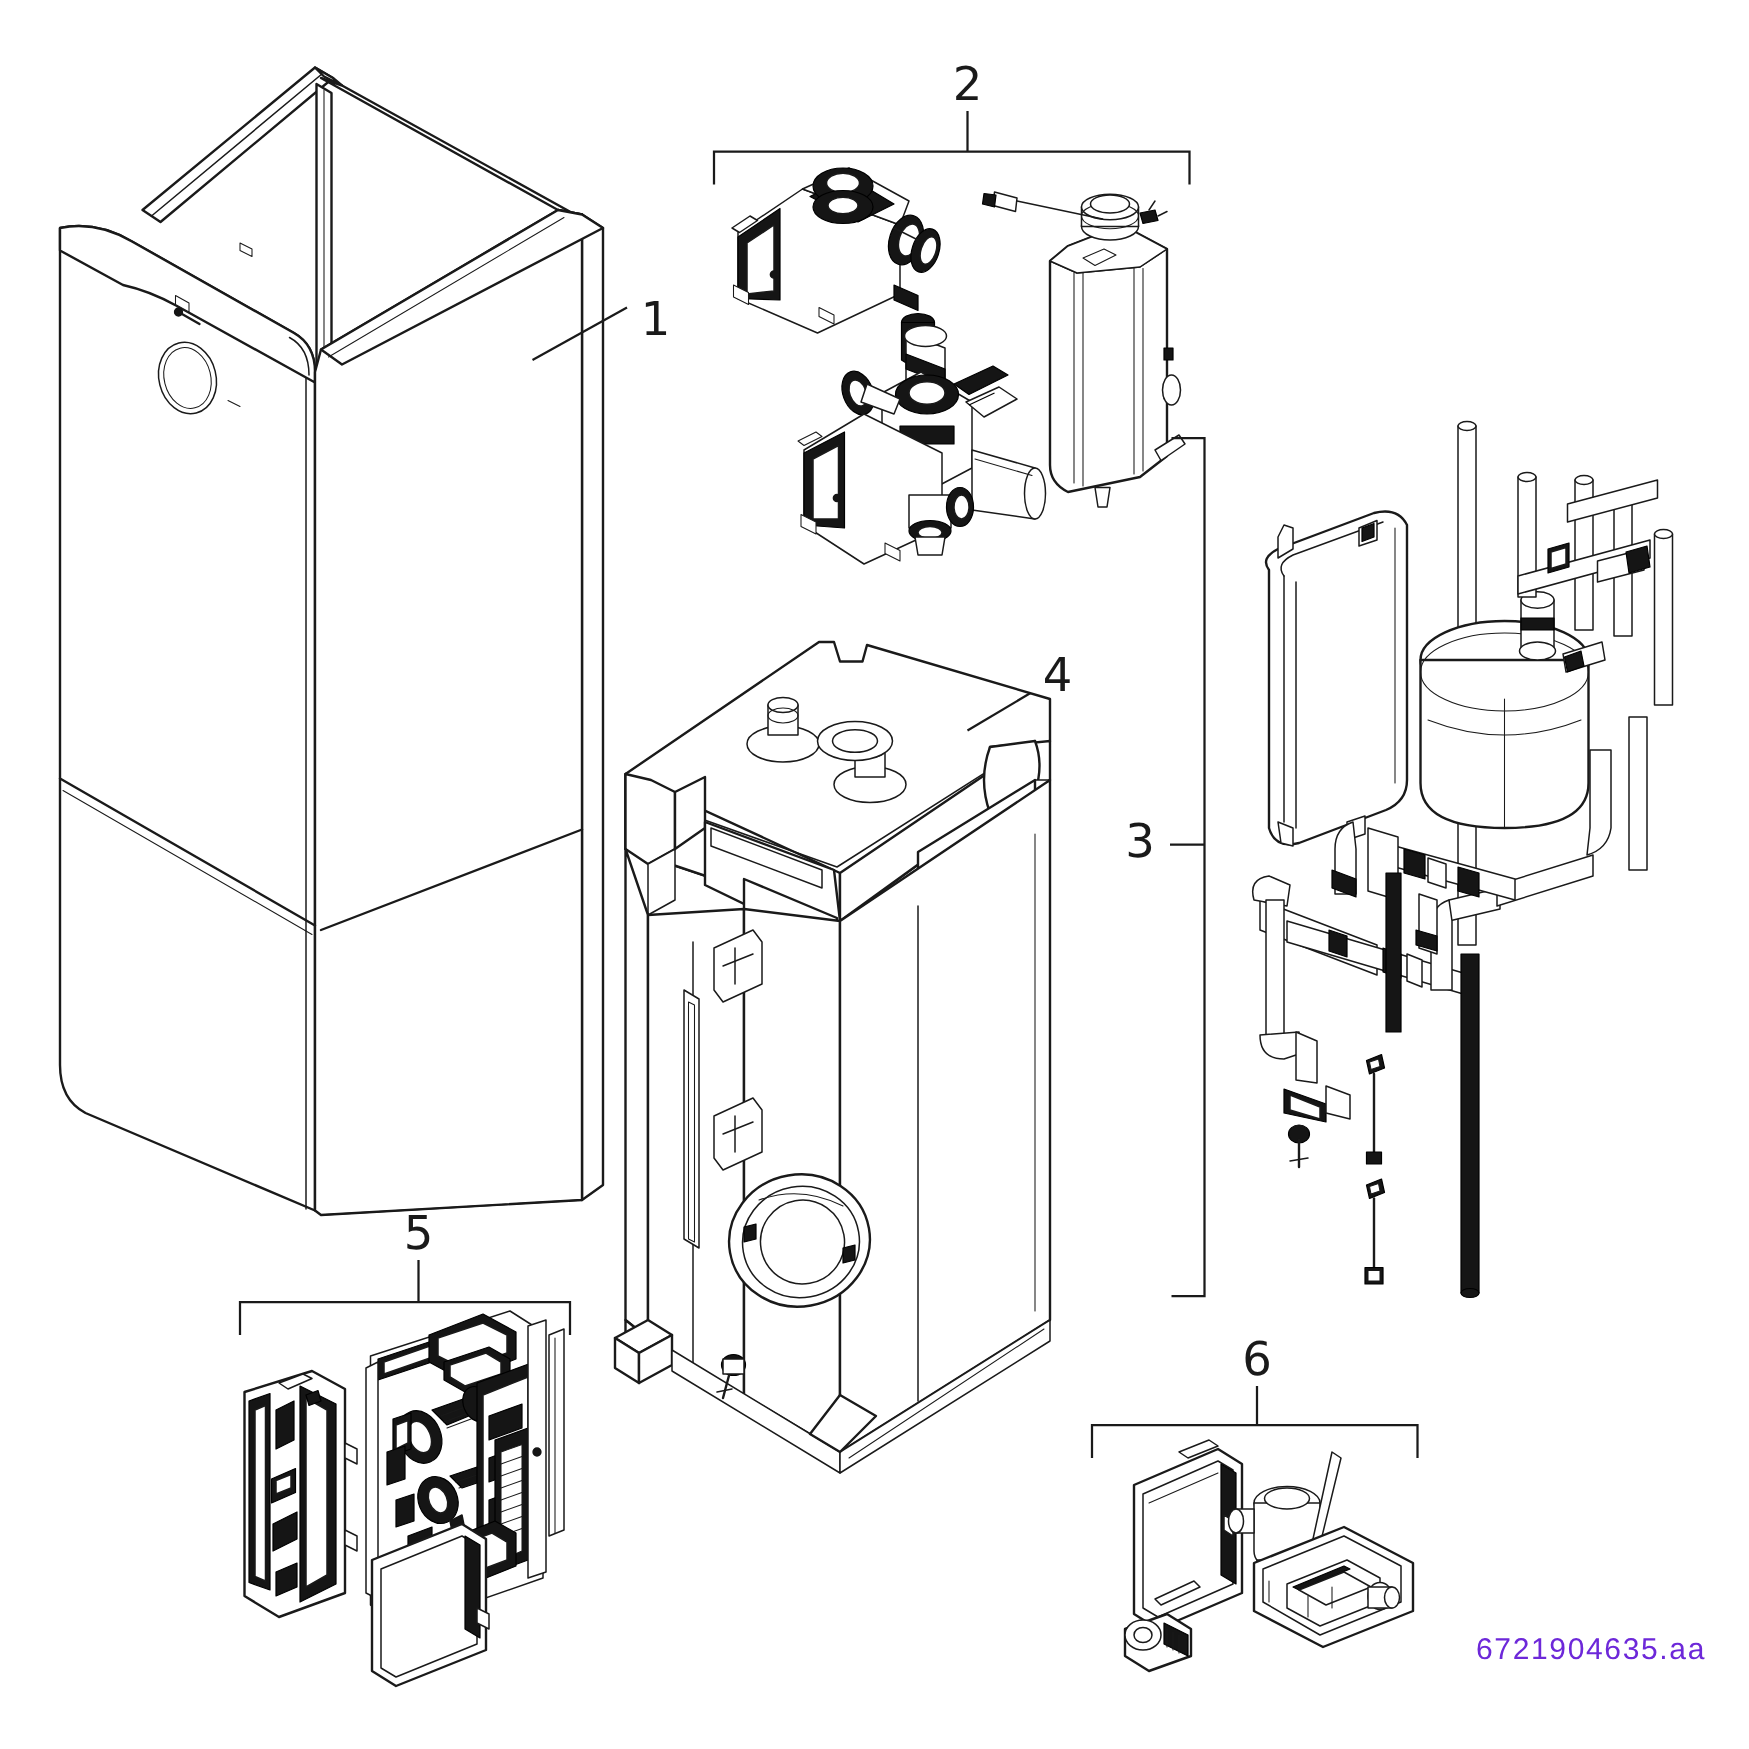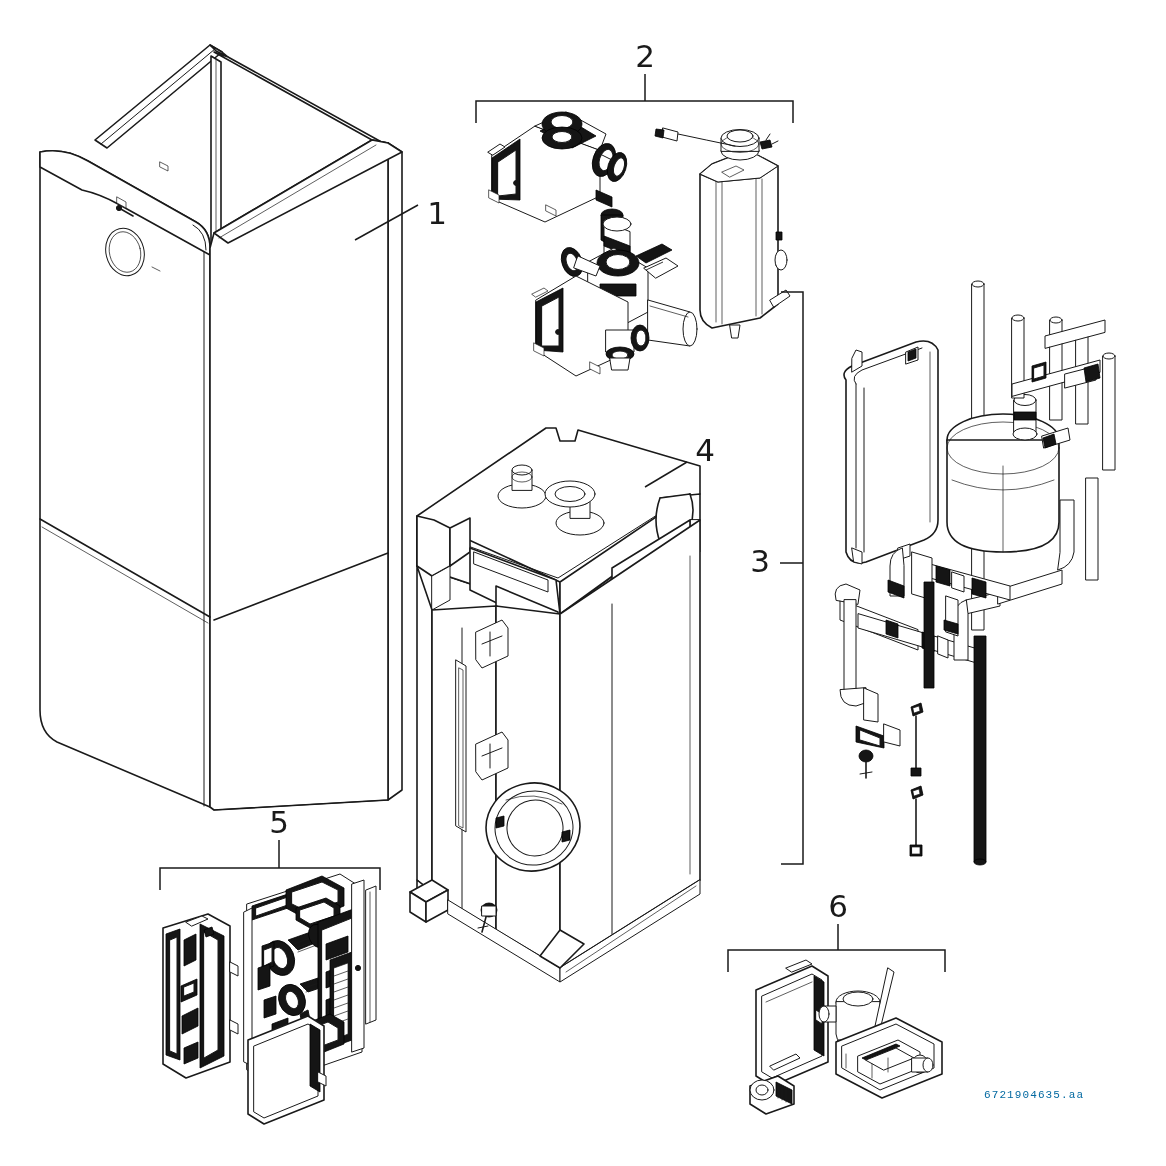--- a/index.html
+++ b/index.html
@@ -37,24 +37,24 @@
   .callout-line { fill: none; stroke: #1a1a1a; stroke-width: 1.5; stroke-linecap: butt; }
   .callout-num {
     font-family: "DejaVu Sans", "Liberation Sans", sans-serif;
     font-size: 31px;
     fill: #1a1a1a;
     text-anchor: middle;
     dominant-baseline: middle;
   }
   .doc-id {
     position: absolute;
-    font-family: Liberation Mono, monospace;
-    font-size: 11px;
+    font-family: Liberation Sans, sans-serif;
+    font-size: 20px;
     letter-spacing: 1.1px;
-    color: #0369a1;
+    color: #6d28d9;
     white-space: nowrap;
   }
 </style>
 </head>
 <body>
 
 <div id="diagram-root">
 
 <svg class="sheet" viewBox="0 0 1166 1166" xmlns="http://www.w3.org/2000/svg">
 

